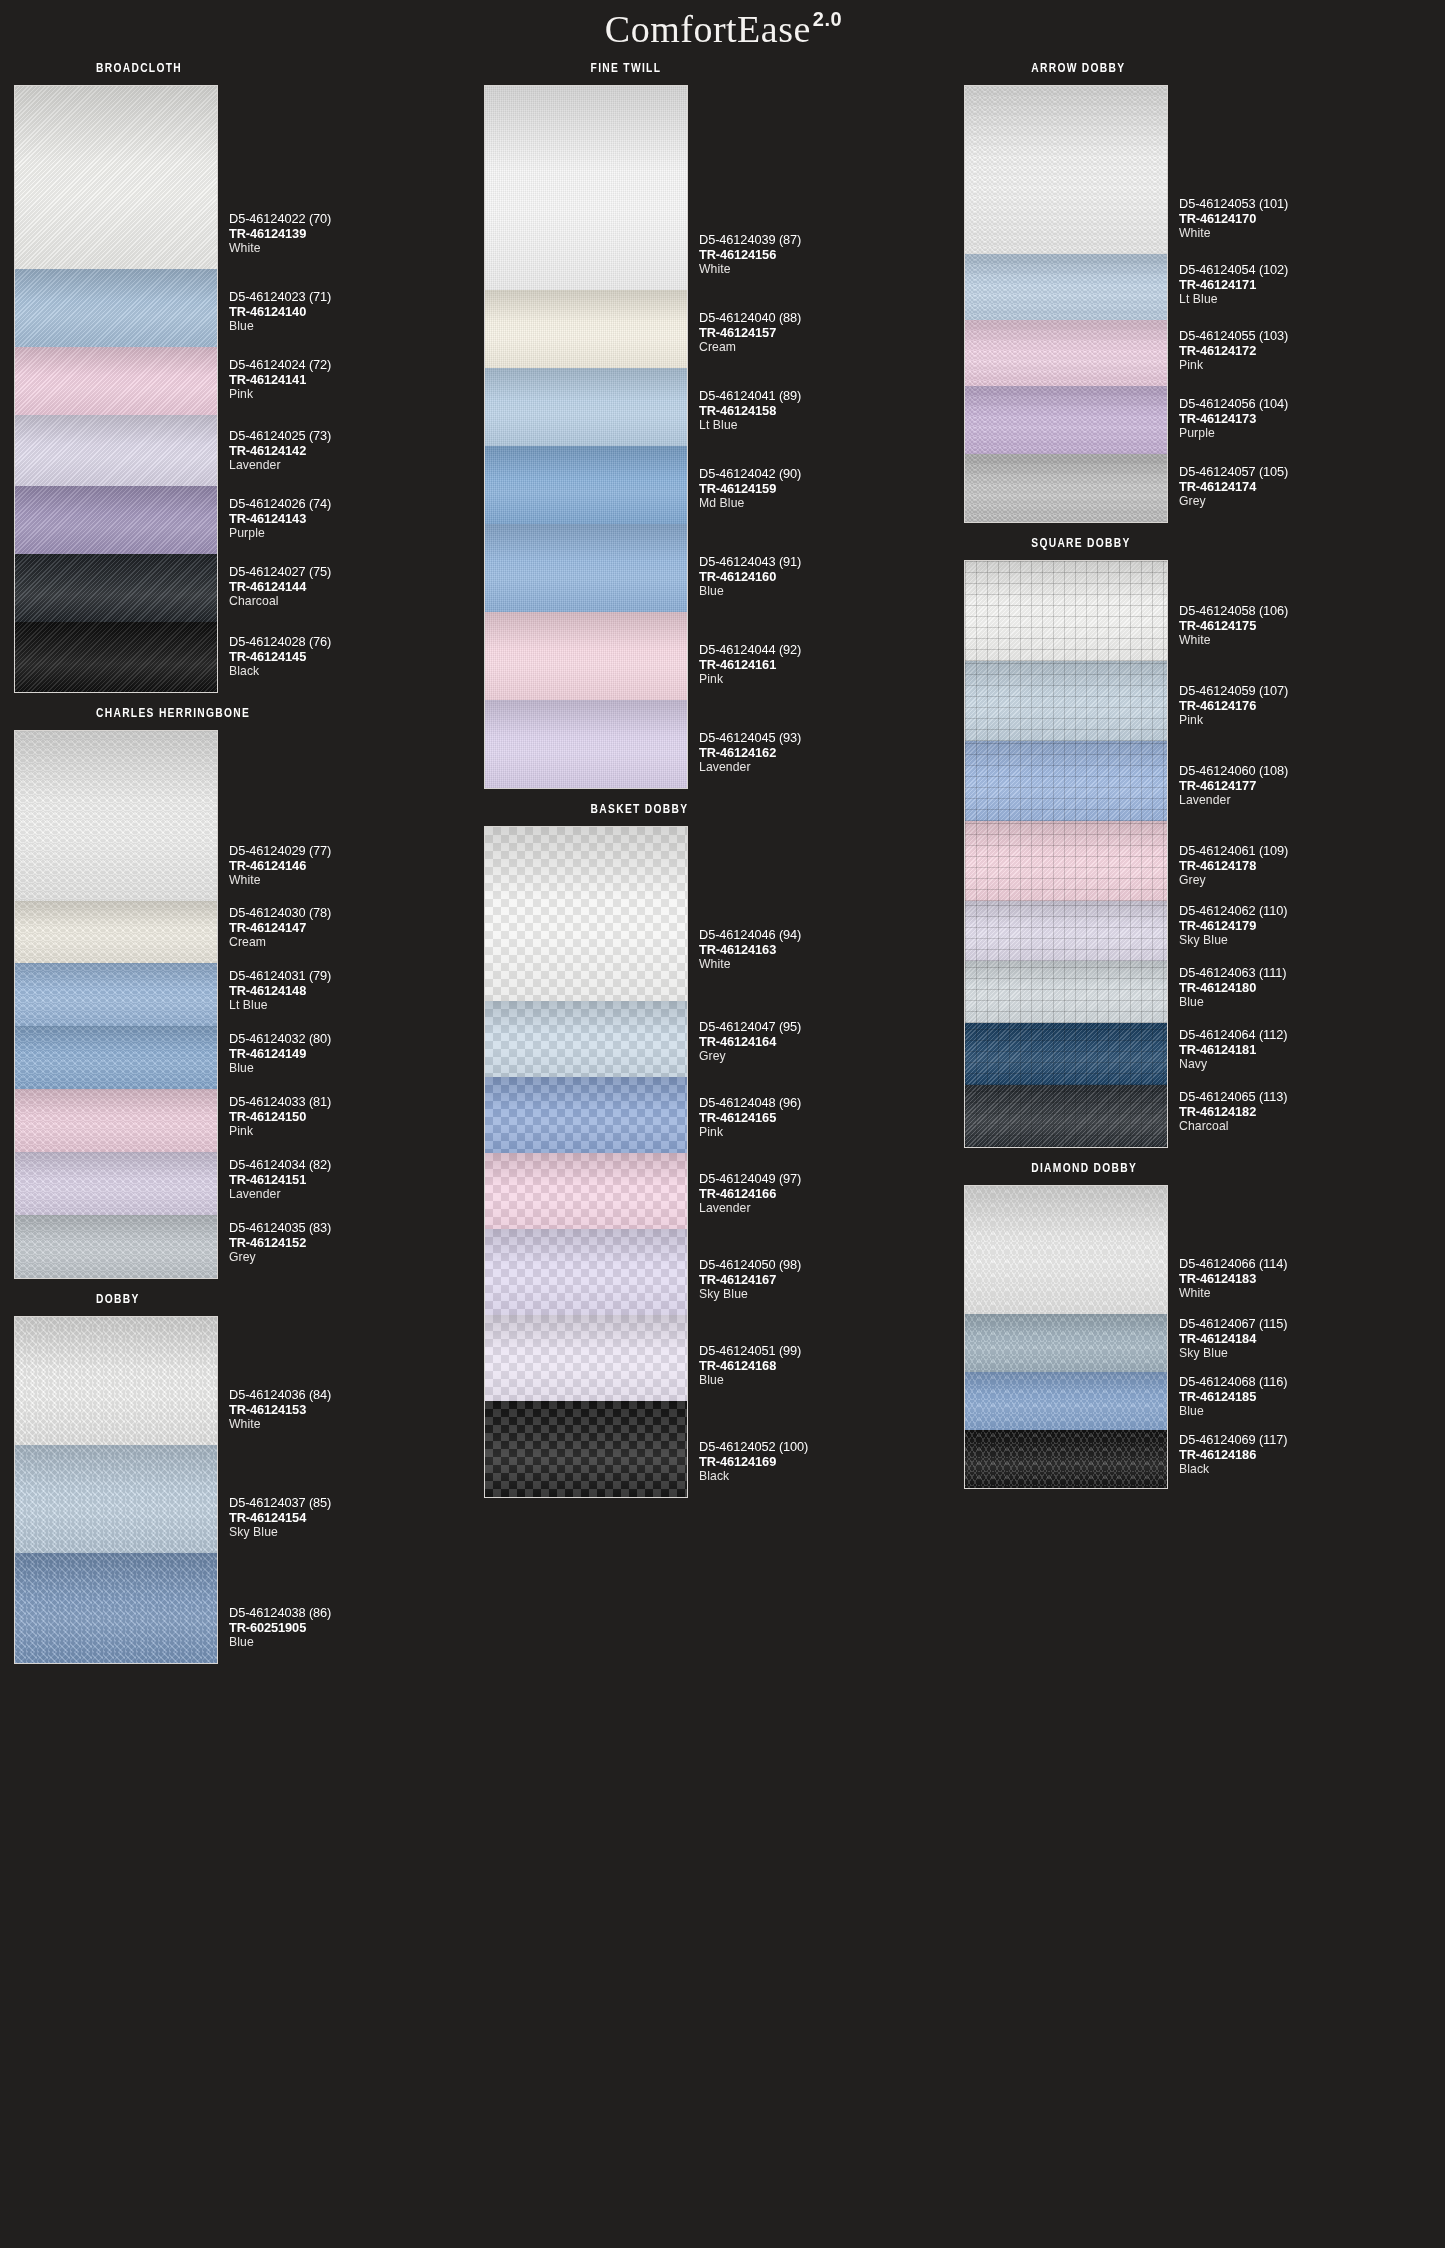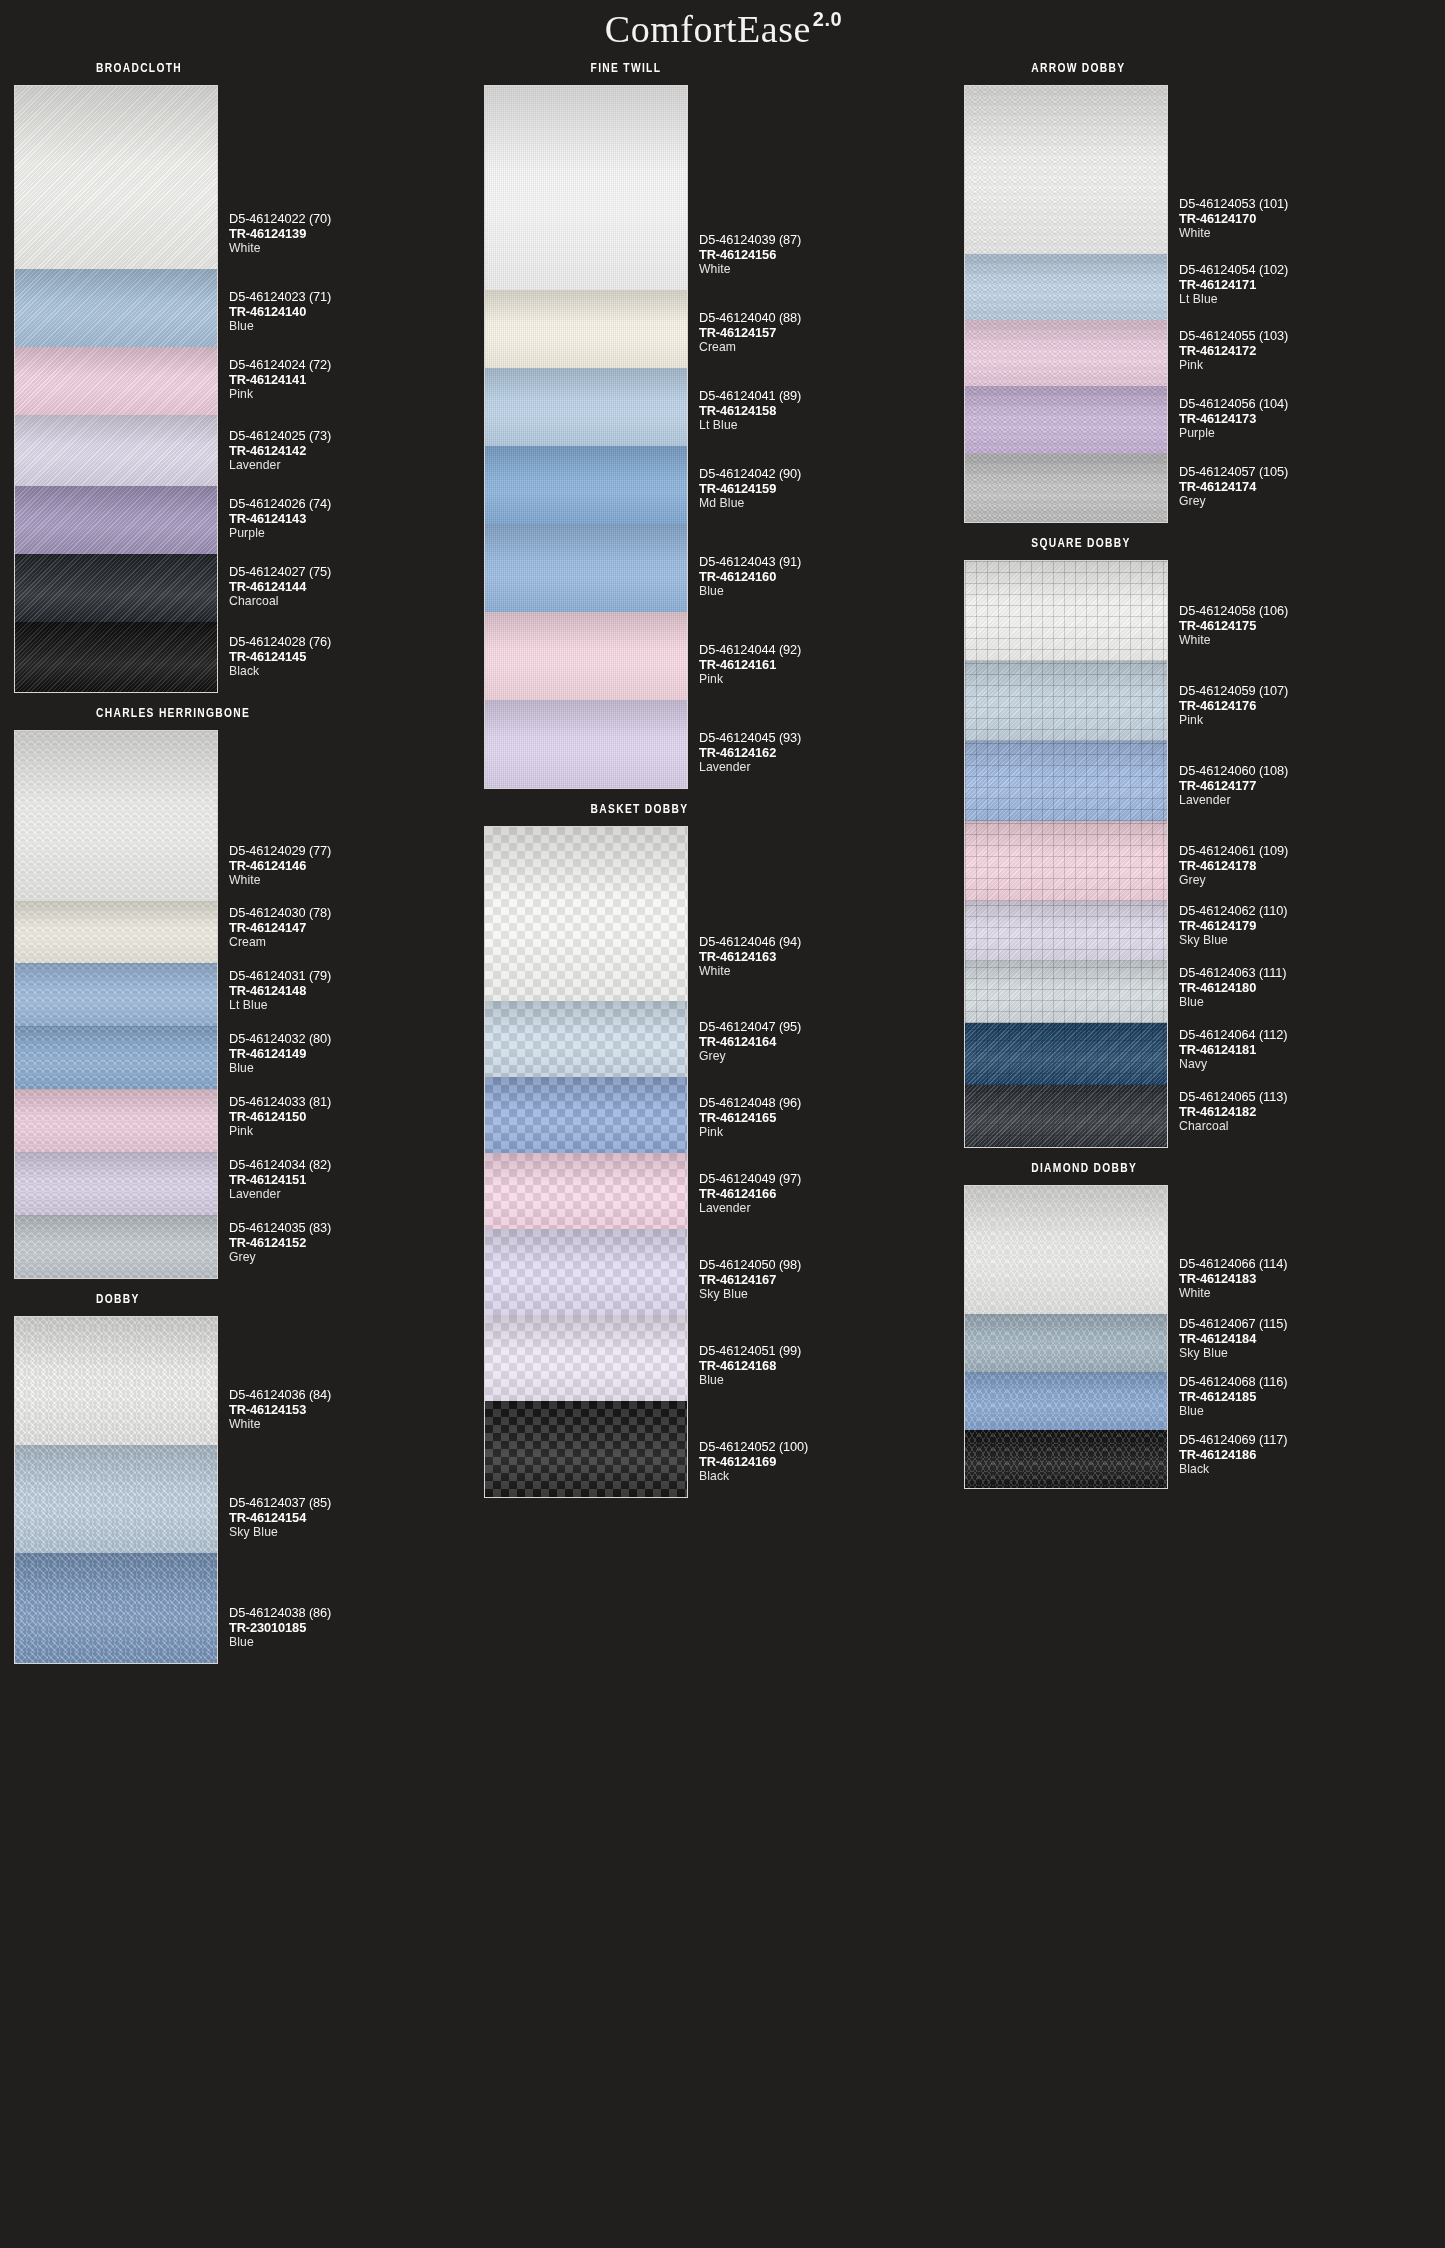--- a/index.html
+++ b/index.html
@@ -401,21 +401,21 @@
               <span class="colorname">Sky Blue</span>
             </div>
           </div>
           <div class="swatch-row" style="height: 110px;">
             <div class="swatch" style="background: rgb(126, 157, 198);">
               <div class="tex dobby"></div>
               <div class="sheen"></div>
             </div>
             <div class="label" style="top: 52px;">
               <span class="code">D5-46124038 (86)</span>
-              <span class="tr">TR-23010185</span>
+              <span class="tr">TR-60251905</span>
               <span class="colorname">Blue</span>
             </div>
           </div>
         </div>
       </div>
     </div>
     <div class="column col-2">
       <div class="section sec-2">
         <div class="section-title">FINE TWILL</div>
         <div class="swatch-strip">
@@ -499,21 +499,21 @@
         </div>
       </div>
       <div class="section sec-2">
         <div class="section-title">BASKET DOBBY</div>
         <div class="swatch-strip">
           <div class="swatch-row" style="height: 174px;">
             <div class="swatch" style="background: rgb(244, 244, 243);">
               <div class="tex basket"></div>
               <div class="sheen"></div>
             </div>
-            <div class="label" style="top: 107px;">
+            <div class="label" style="top: 100px;">
               <span class="code">D5-46124046 (94)</span>
               <span class="tr">TR-46124163</span>
               <span class="colorname">White</span>
             </div>
           </div>
           <div class="swatch-row" style="height: 76px;">
             <div class="swatch" style="background: rgb(201, 217, 230);">
               <div class="tex basket"></div>
               <div class="sheen"></div>
             </div>

